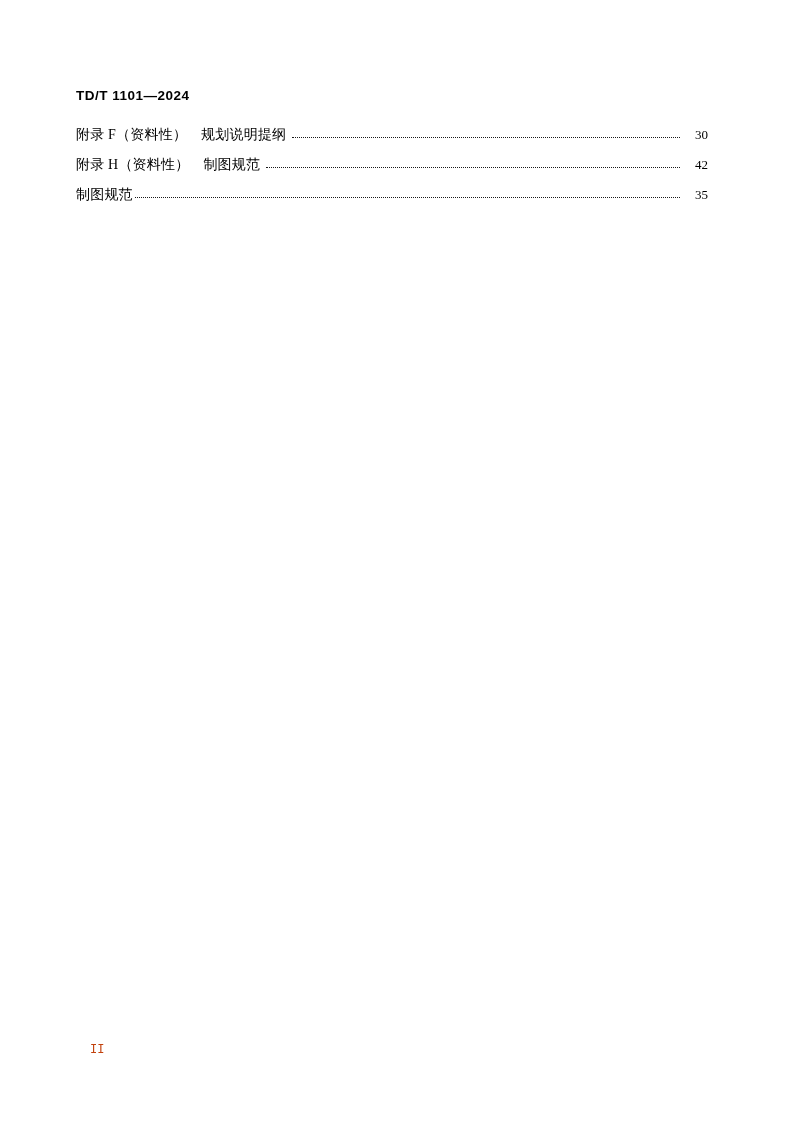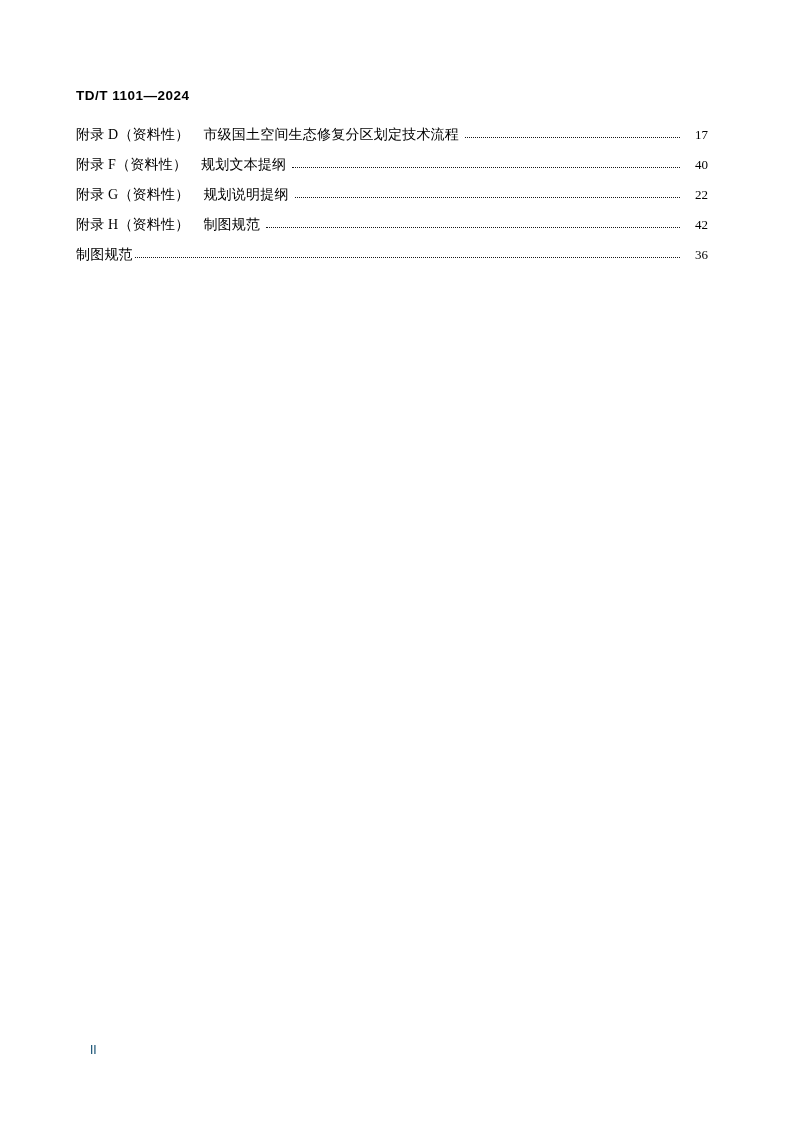--- a/index.html
+++ b/index.html
@@ -98,67 +98,55 @@
   
   .toc-row.refs .toc-leader {
     margin-left: 2px;
   }
 
   
   .page-number {
     position: absolute;
     left: 82px;
     top: 1043px;
-    font-family: Liberation Sans, sans-serif;
+    font-family: Liberation Mono, monospace;
     font-size: 12px;
-    color: #0c4a6e;
+    color: #c2410c;
   }
 </style>
 </head>
 <body>
 
 <div class="page">
 
   <div class="std-header">TD/T  1101—2024</div>
 
   <div class="toc">
 
-    <div class="toc-row">
-      <span class="toc-label">附录 D（资料性）</span>
-      <span class="toc-title">市级国土空间生态修复分区划定技术流程</span>
-      <span class="toc-leader"></span>
-      <span class="toc-page">17</span>
-    </div>
 
 
     <div class="toc-row">
       <span class="toc-label">附录 F（资料性）</span>
-      <span class="toc-title">规划文本提纲</span>
+      <span class="toc-title">规划说明提纲</span>
       <span class="toc-leader"></span>
-      <span class="toc-page">40</span>
+      <span class="toc-page">30</span>
     </div>
 
-    <div class="toc-row">
-      <span class="toc-label">附录 G（资料性）</span>
-      <span class="toc-title">规划说明提纲</span>
-      <span class="toc-leader"></span>
-      <span class="toc-page">22</span>
-    </div>
 
     <div class="toc-row">
       <span class="toc-label">附录 H（资料性）</span>
       <span class="toc-title">制图规范</span>
       <span class="toc-leader"></span>
       <span class="toc-page">42</span>
     </div>
 
     <div class="toc-row refs">
       <span class="toc-label">制图规范</span>
       <span class="toc-title no-indent"></span>
       <span class="toc-leader"></span>
-      <span class="toc-page">36</span>
+      <span class="toc-page">35</span>
     </div>
 
   </div>
 
   <div class="page-number">II</div>
 
 </div>
 
 </body></html>

